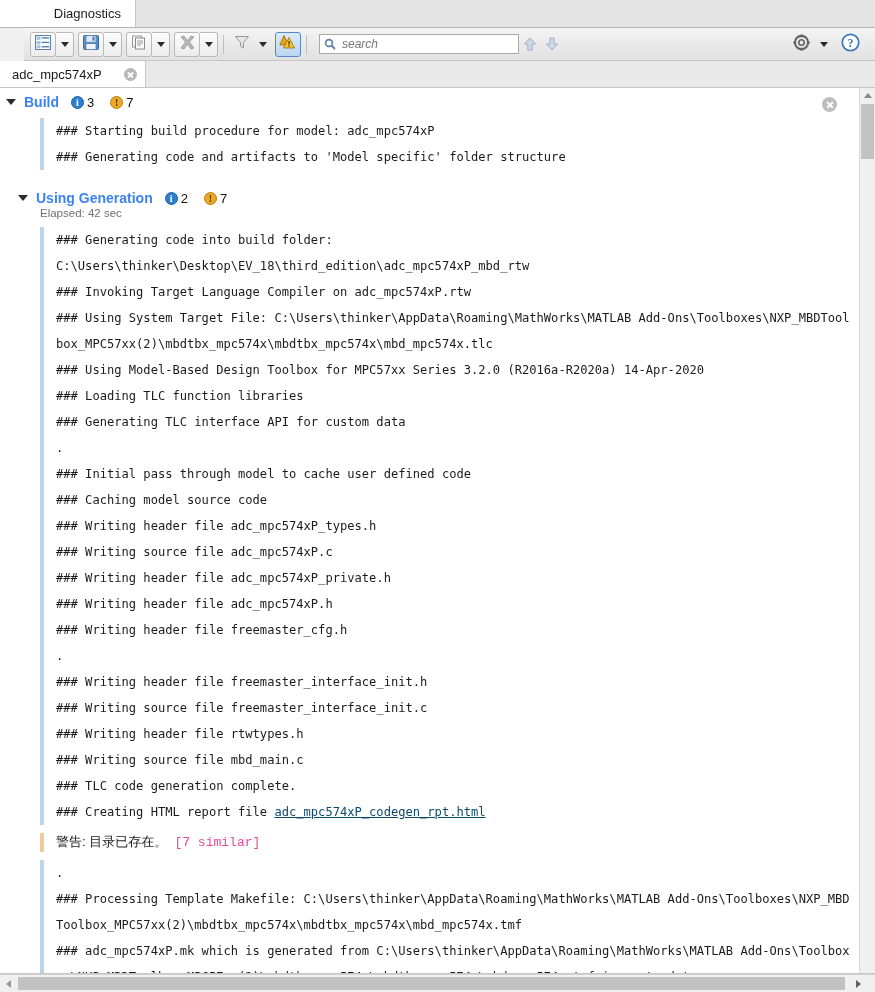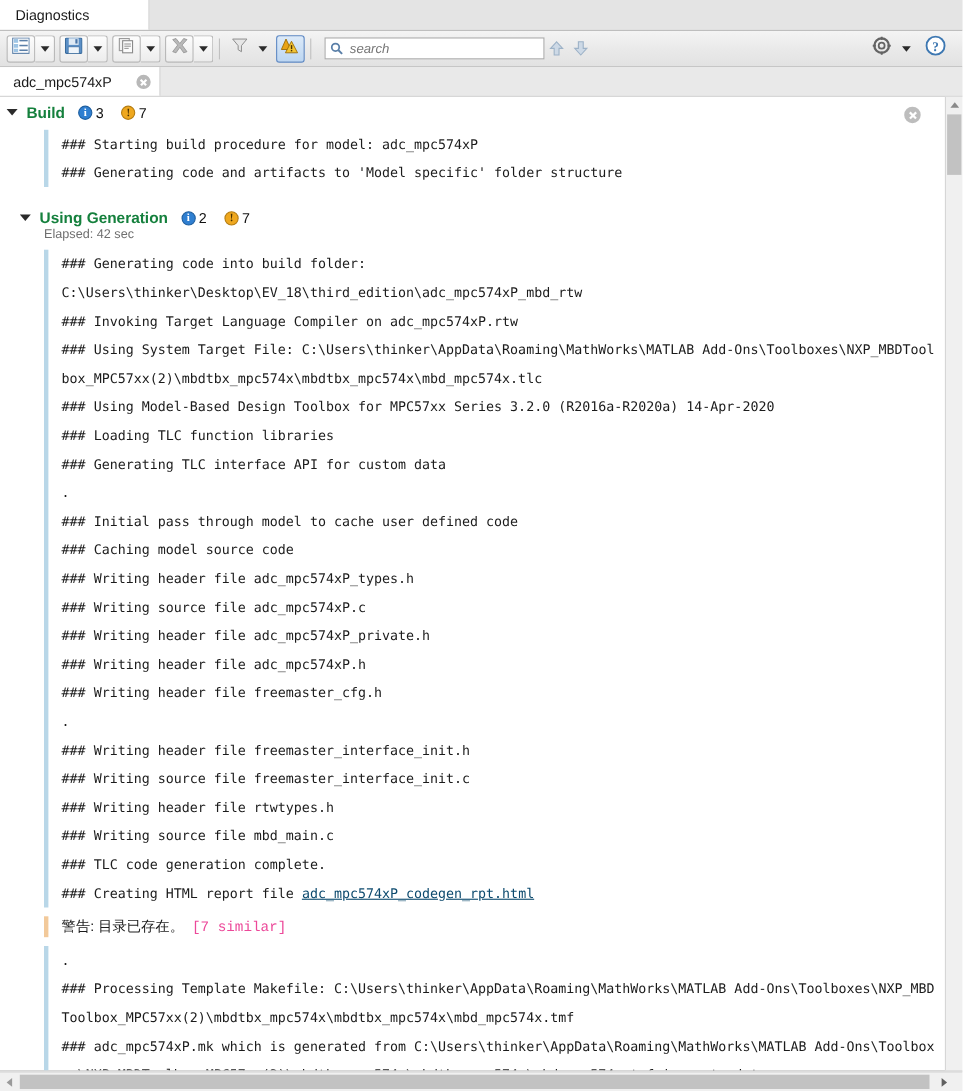--- a/index.html
+++ b/index.html
@@ -24,35 +24,36 @@
     border-bottom: 1px solid #b4b4b4;
     display: flex; align-items: flex-end;
     flex: 0 0 28px;
     position: relative;
   }
   .doc-tab {
     height: 28px;
     min-width: 136px;
     background: #ffffff;
     border-right: 1px solid #c8c8c8;
-    display: flex; align-items: center; justify-content: flex-start;
+    display: flex; align-items: center; justify-content: flex-end;
     font-size: 13px; color: #1a1a1a;
     padding: 0 14px;
   }
   .tabstrip-filler { flex: 1 1 auto; height: 28px; background: #e4e4e4; }
 
   
   .toolbar {
     flex: 0 0 33px;
     height: 33px;
     background: linear-gradient(to bottom,#f4f4f4 0%, #e9e9e9 55%, #e2e2e2 100%);
     border-bottom: 1px solid #c6c6c6;
     display: flex; align-items: center;
     padding: 12px 6px;
     gap: 0px;
+    margin-left: 24px;
   }
   .tb-group { display: flex; align-items: center; }
   .tb-btn {
     width: 26px; height: 25px;
     border: 1px solid transparent;
     border-radius: 3px;
     display: flex; align-items: center; justify-content: center;
     background: transparent;
   }
   .tb-btn.framed {
@@ -198,21 +199,21 @@
   }
   .disclosure {
     width: 0; height: 0;
     border-left: 5px solid transparent;
     border-right: 5px solid transparent;
     border-top: 6px solid #2b2b2b;
     margin-right: 2px;
     flex: 0 0 auto;
   }
   .stage-title {
-    font-size: 14px; font-weight: bold; color: #15803d;
+    font-size: 14px; font-weight: bold; color: #3b82f6;
   }
   .badge-wrap { display: flex; align-items: center; gap: 3px; margin-left: 6px; }
   .badge-wrap + .badge-wrap { margin-left: 10px; }
   .ico-info {
     width: 13px; height: 13px; border-radius: 50%;
     background: #2f7fd1; border: 1px solid #1f5f9f;
     color: #fff; font-size: 10px; font-weight: bold;
     display:flex;align-items:center;justify-content:center;
     font-family: "Liberation Serif", serif;
   }

